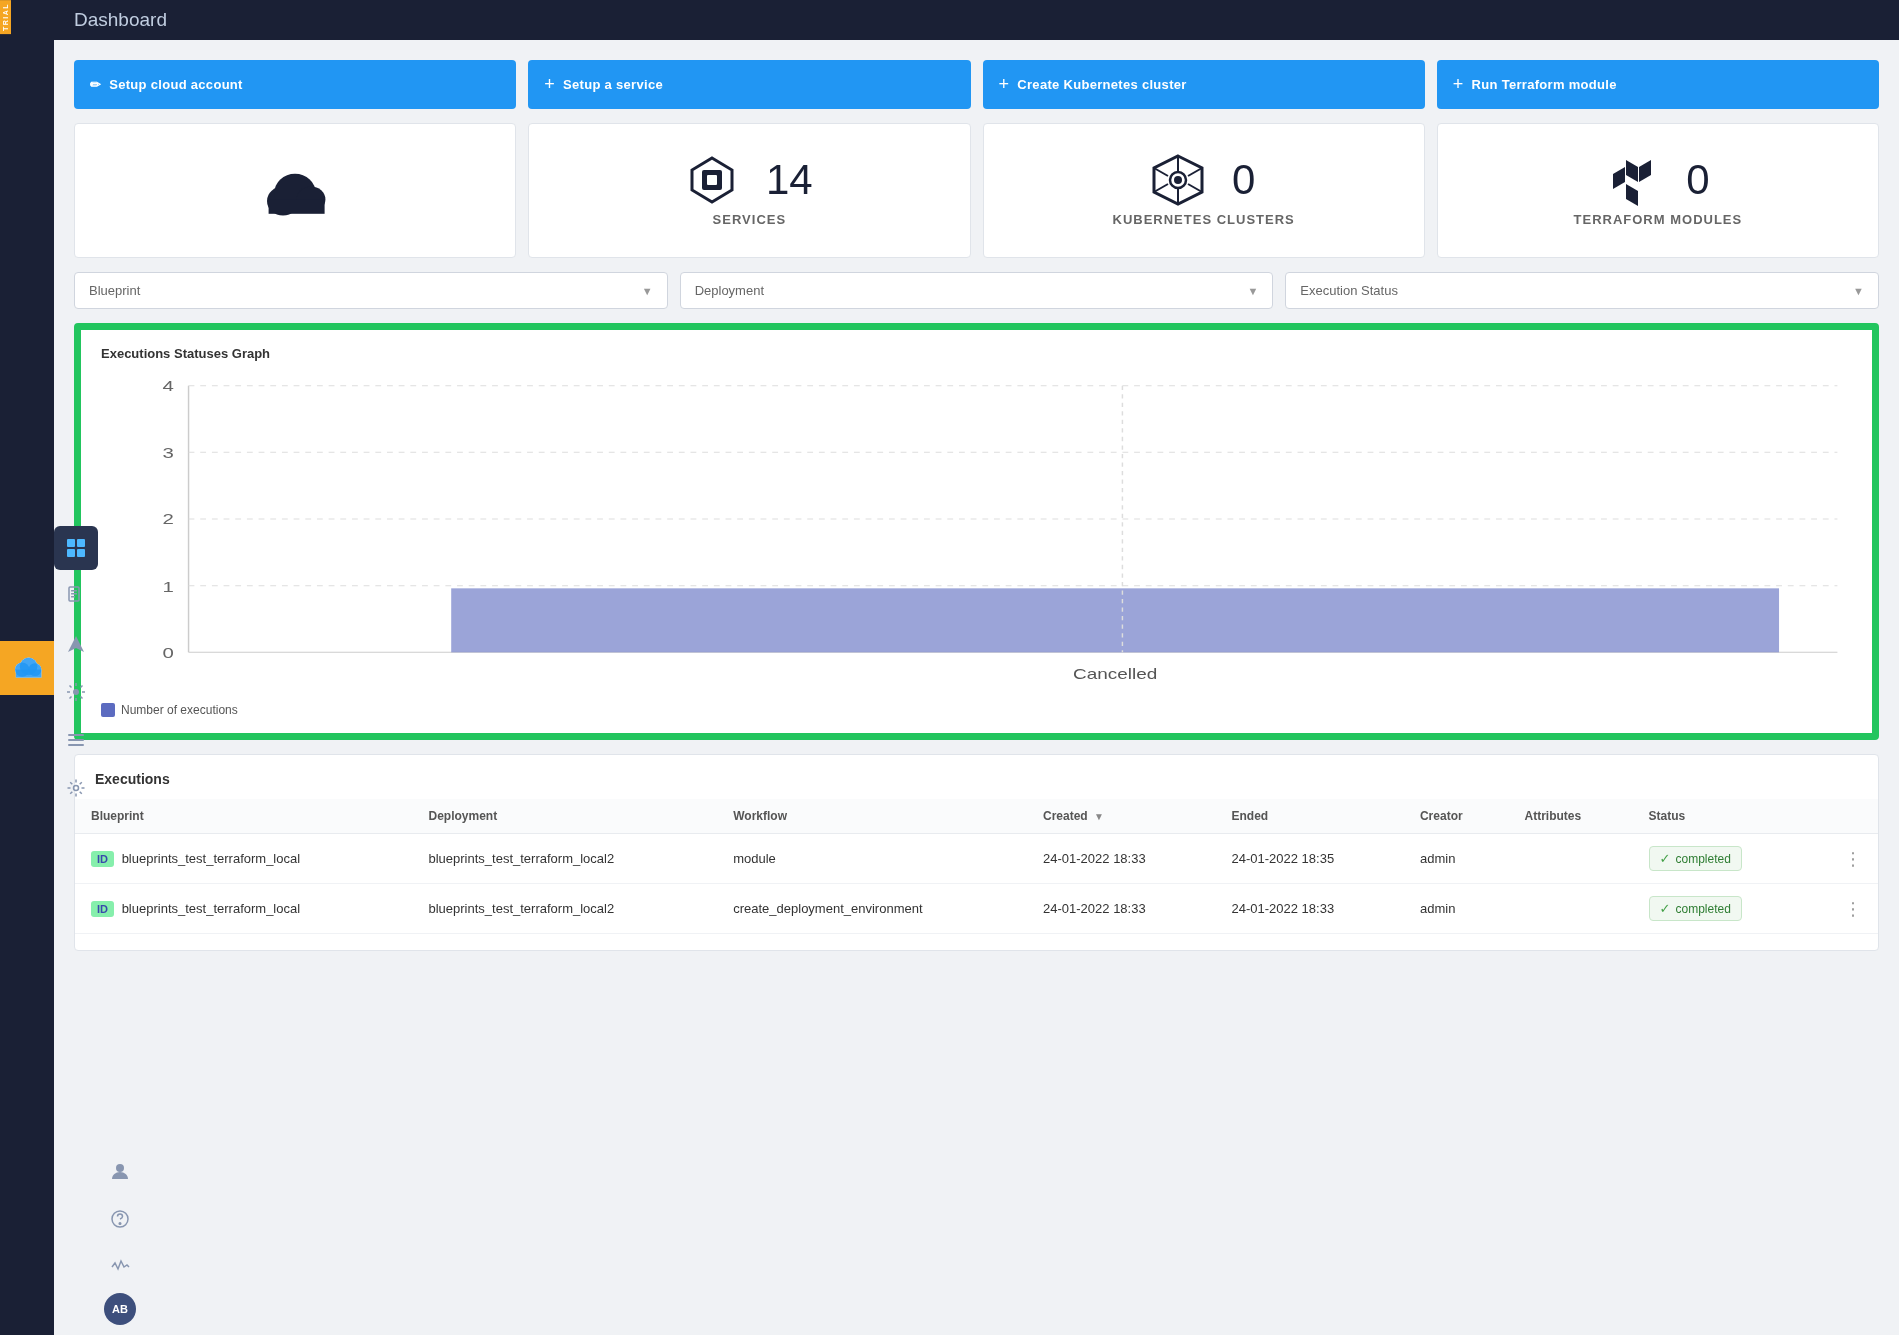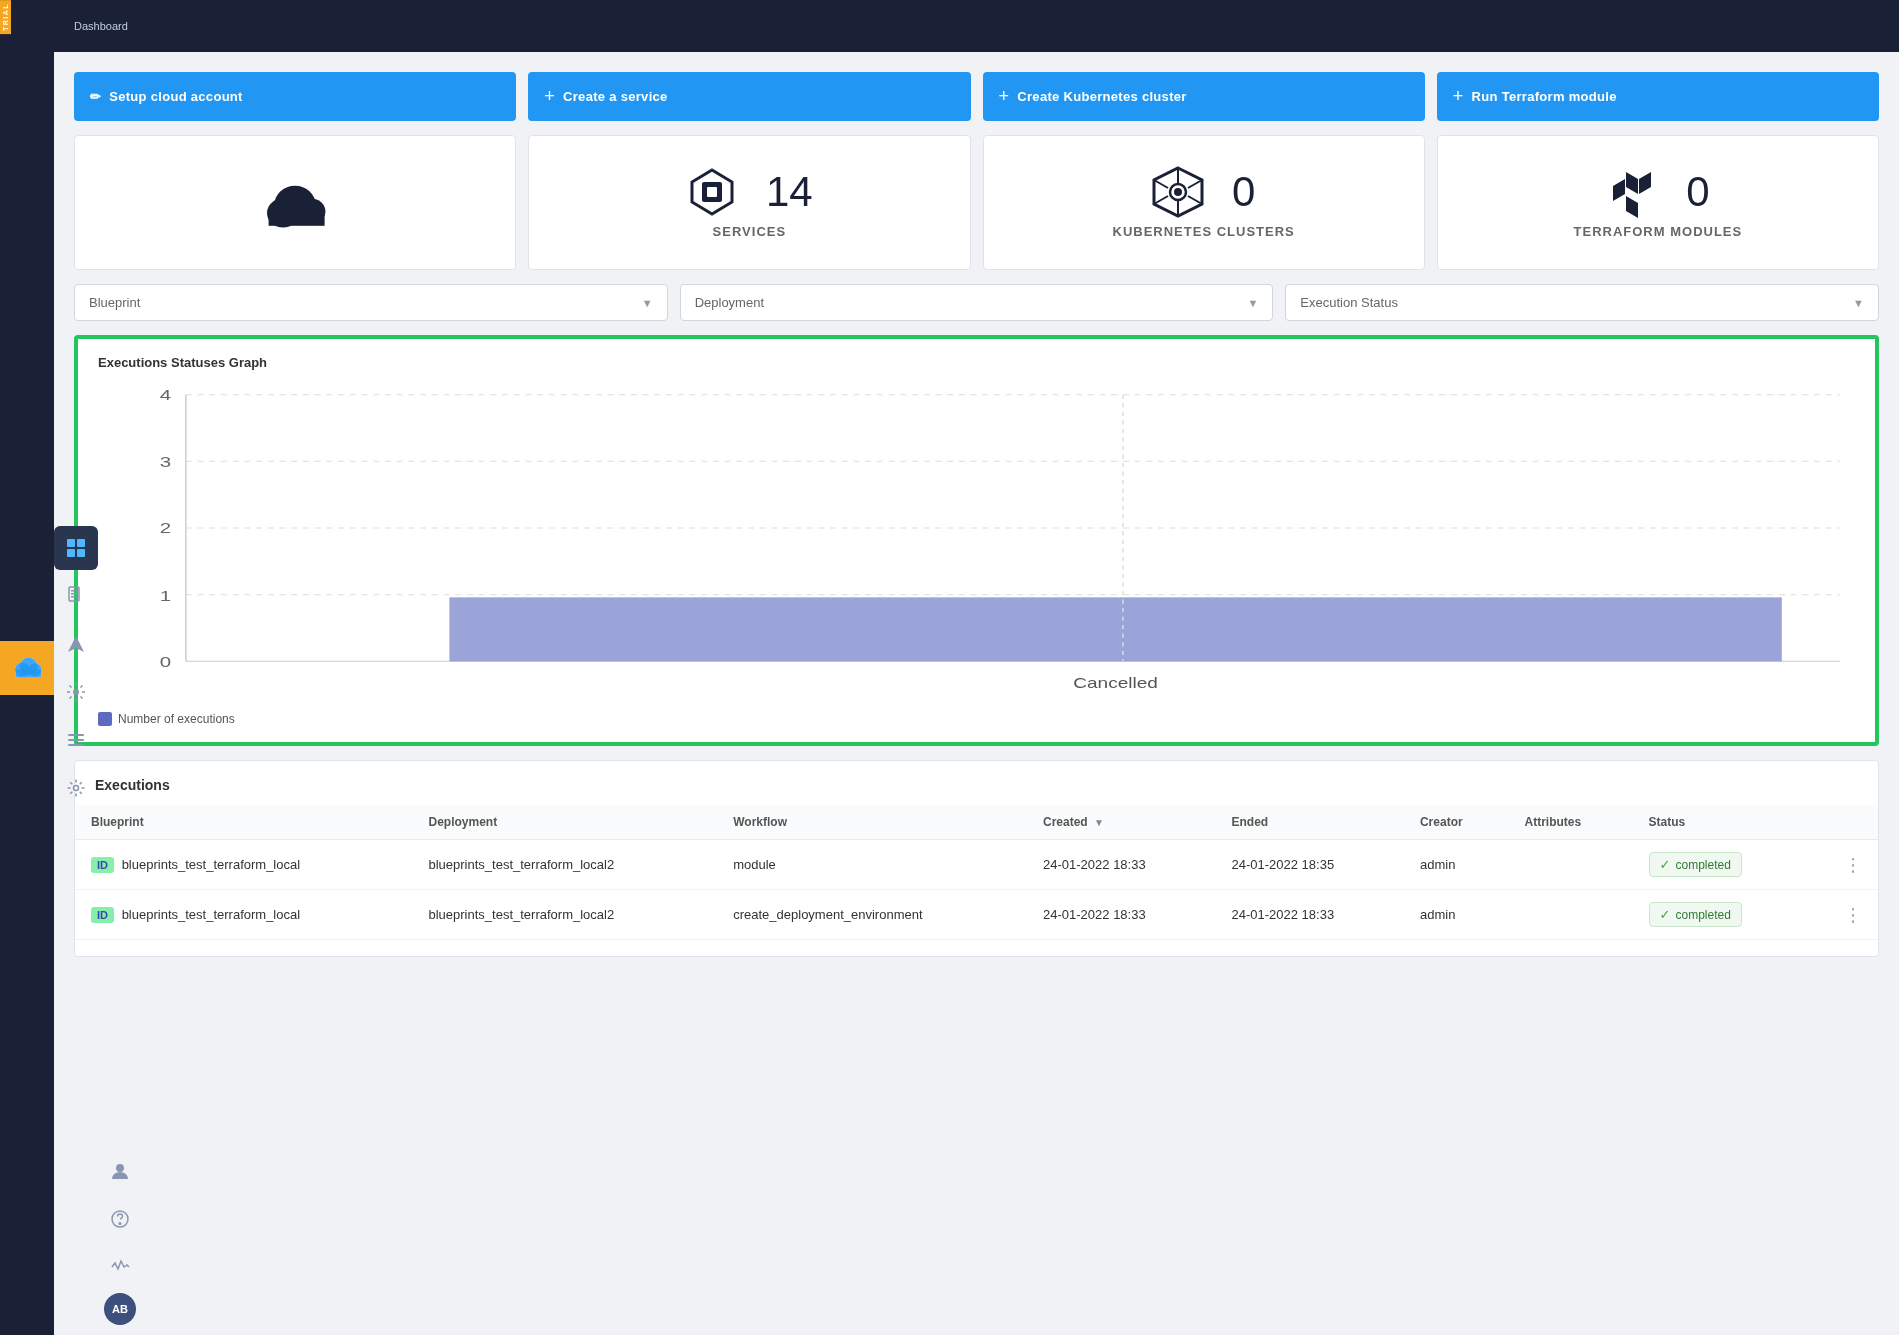--- a/index.html
+++ b/index.html
@@ -81,27 +81,27 @@
     
     .main-content {
       flex: 1;
       display: flex;
       flex-direction: column;
       overflow: hidden;
     }
 
     
     .topbar {
-      height: 52px;
+      height: 40px;
       background: #1a2035;
       display: flex;
       align-items: center;
       padding: 0 20px;
       color: #c0cde0;
-      font-size: 11px;
+      font-size: 19px;
       flex-shrink: 0;
     }
 
     
     .content-area {
       flex: 1;
       overflow-y: auto;
       padding: 20px;
       background: #f0f2f5;
     }
@@ -193,21 +193,21 @@
       color: #666;
       cursor: pointer;
       outline: none;
       -webkit-appearance: none;
     }
     .filter-arrow { color: #999; font-size: 11px; }
 
     
     .graph-card {
       background: white;
-      border: 4px solid #22c55e;
+      border: 7px solid #22c55e;
       border-radius: 4px;
       padding: 16px 20px;
       margin-bottom: 14px;
     }
     .graph-title {
       font-size: 13px;
       font-weight: 600;
       color: #333;
       margin-bottom: 14px;
     }
@@ -395,21 +395,21 @@
 
   <div class="content-area">
 
     <div class="action-buttons">
       <button class="action-btn">
         <span>✏</span>
         <span>Setup cloud account</span>
       </button>
       <button class="action-btn">
         <span style="font-size:18px;font-weight:300;">+</span>
-        <span>Create a service</span>
+        <span>Setup a service</span>
       </button>
       <button class="action-btn">
         <span style="font-size:18px;font-weight:300;">+</span>
         <span>Create Kubernetes cluster</span>
       </button>
       <button class="action-btn">
         <span style="font-size:18px;font-weight:300;">+</span>
         <span>Run Terraform module</span>
       </button>
     </div>

